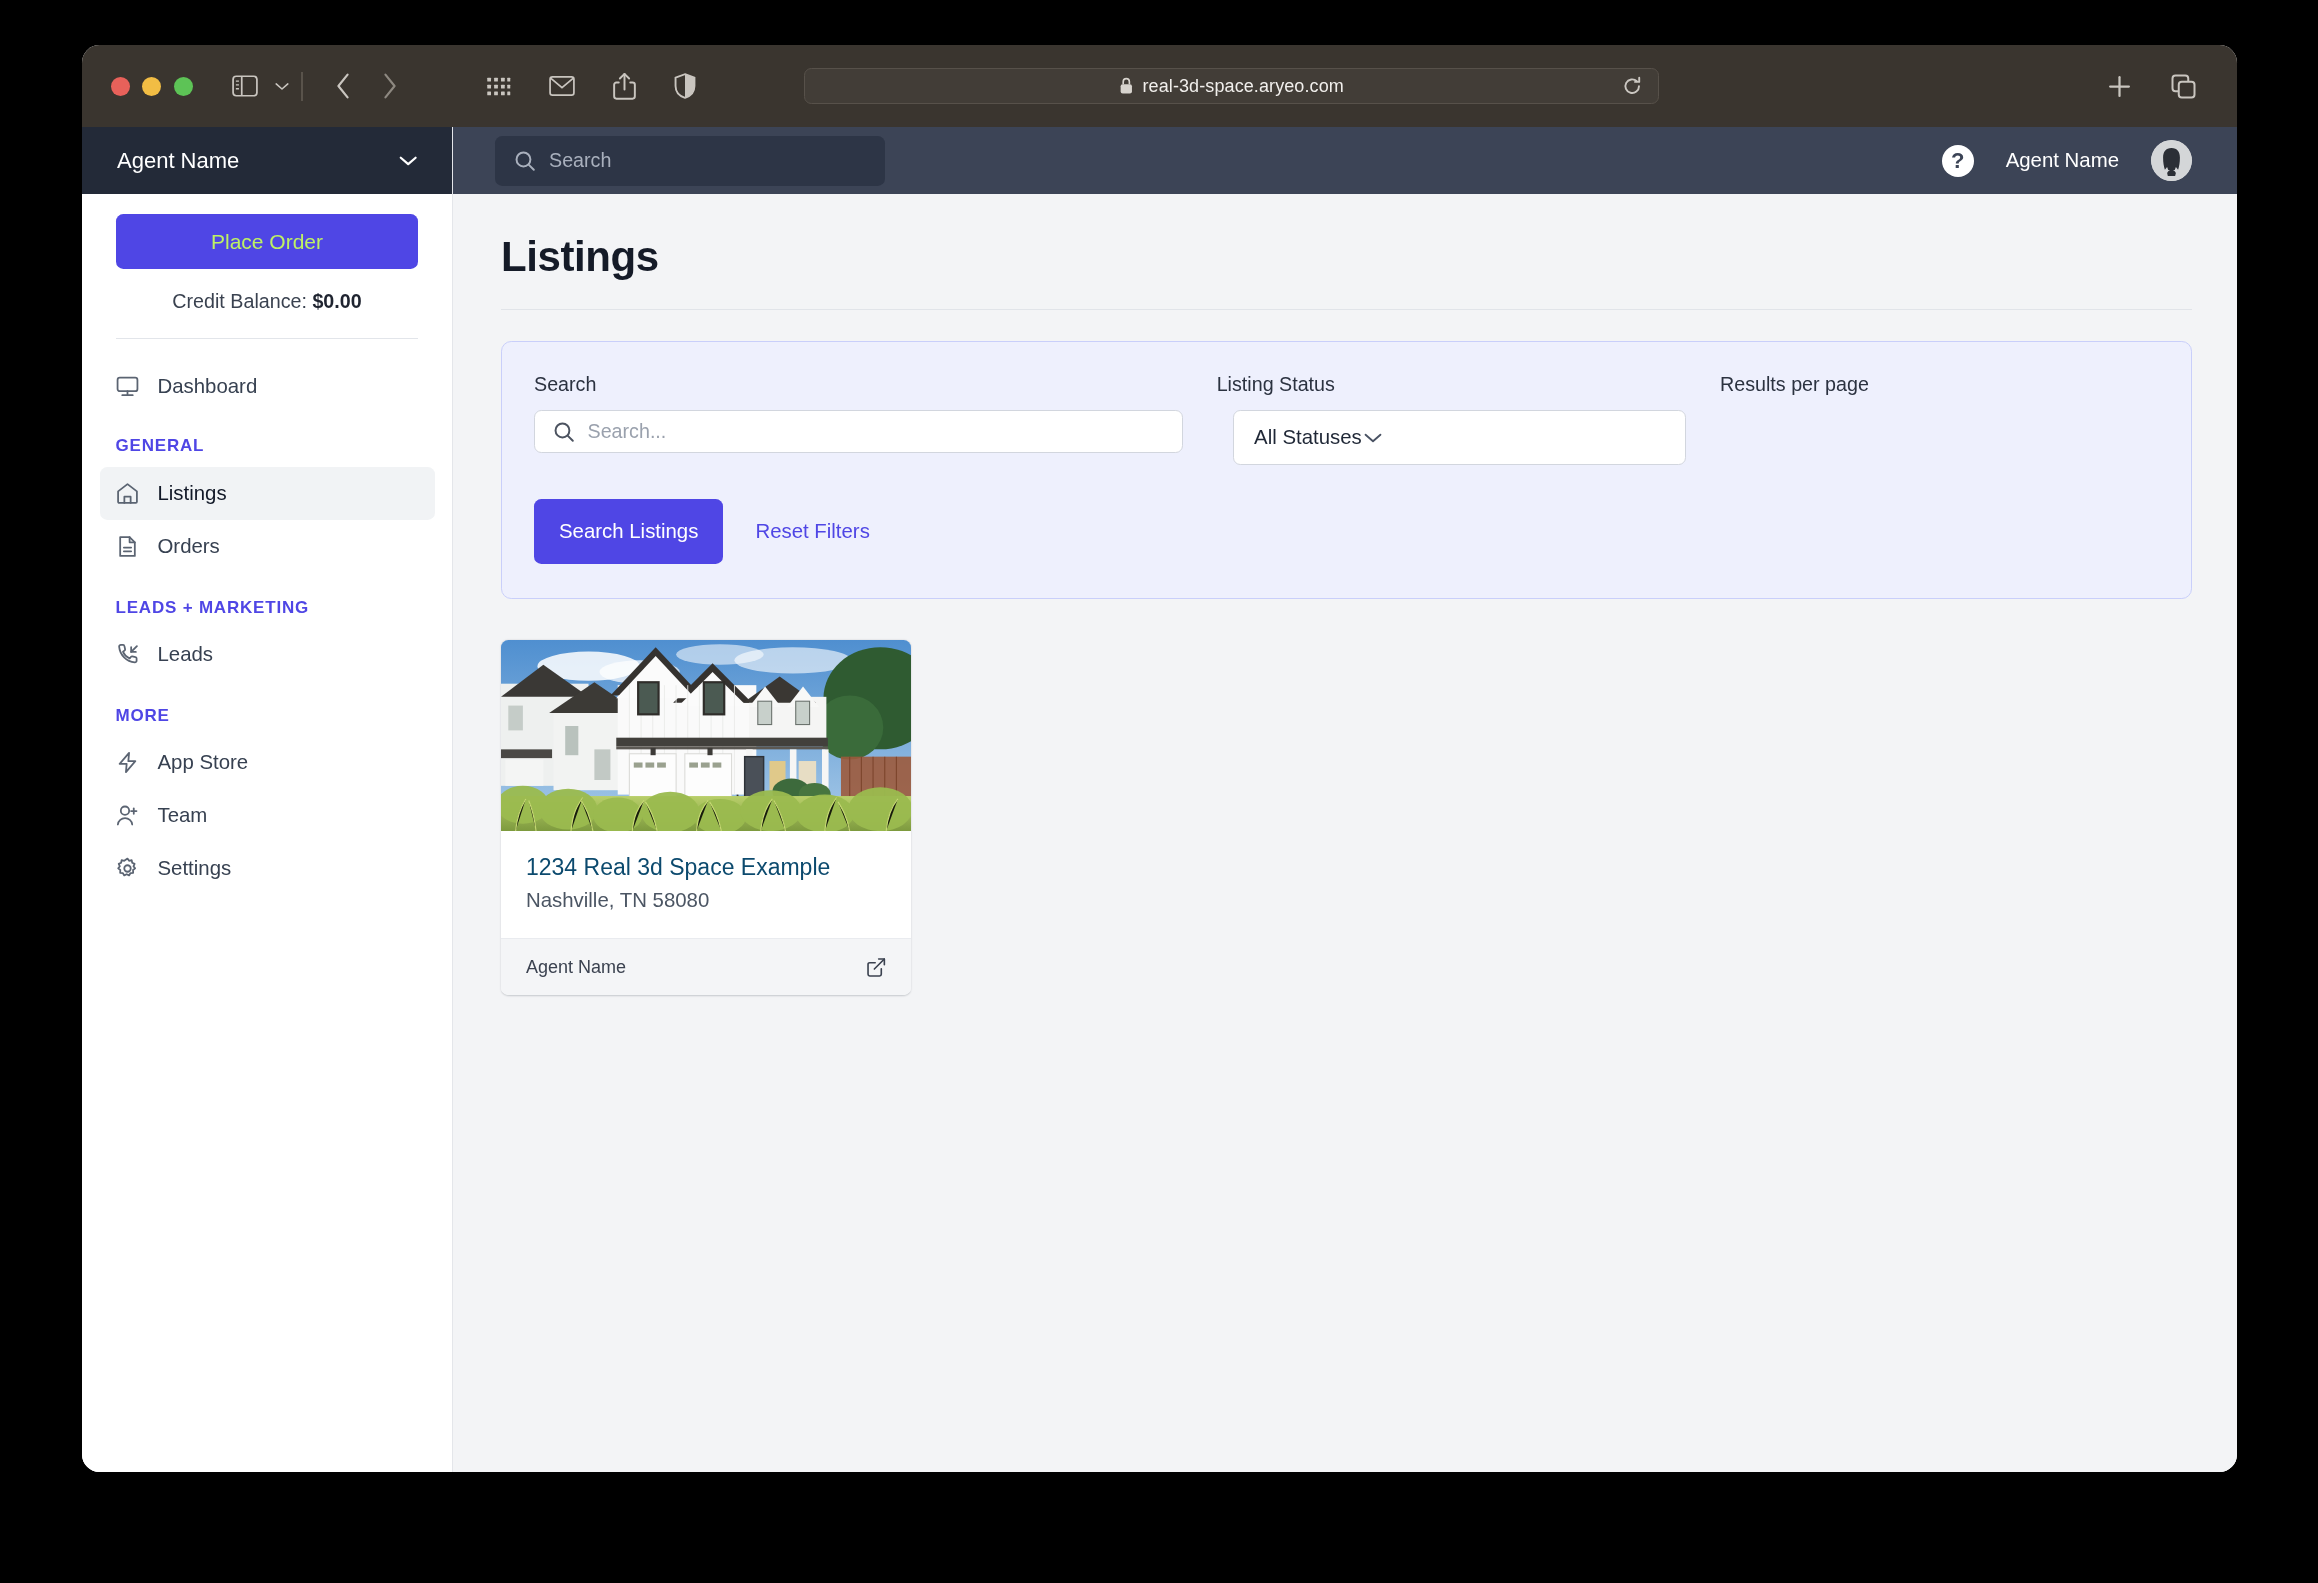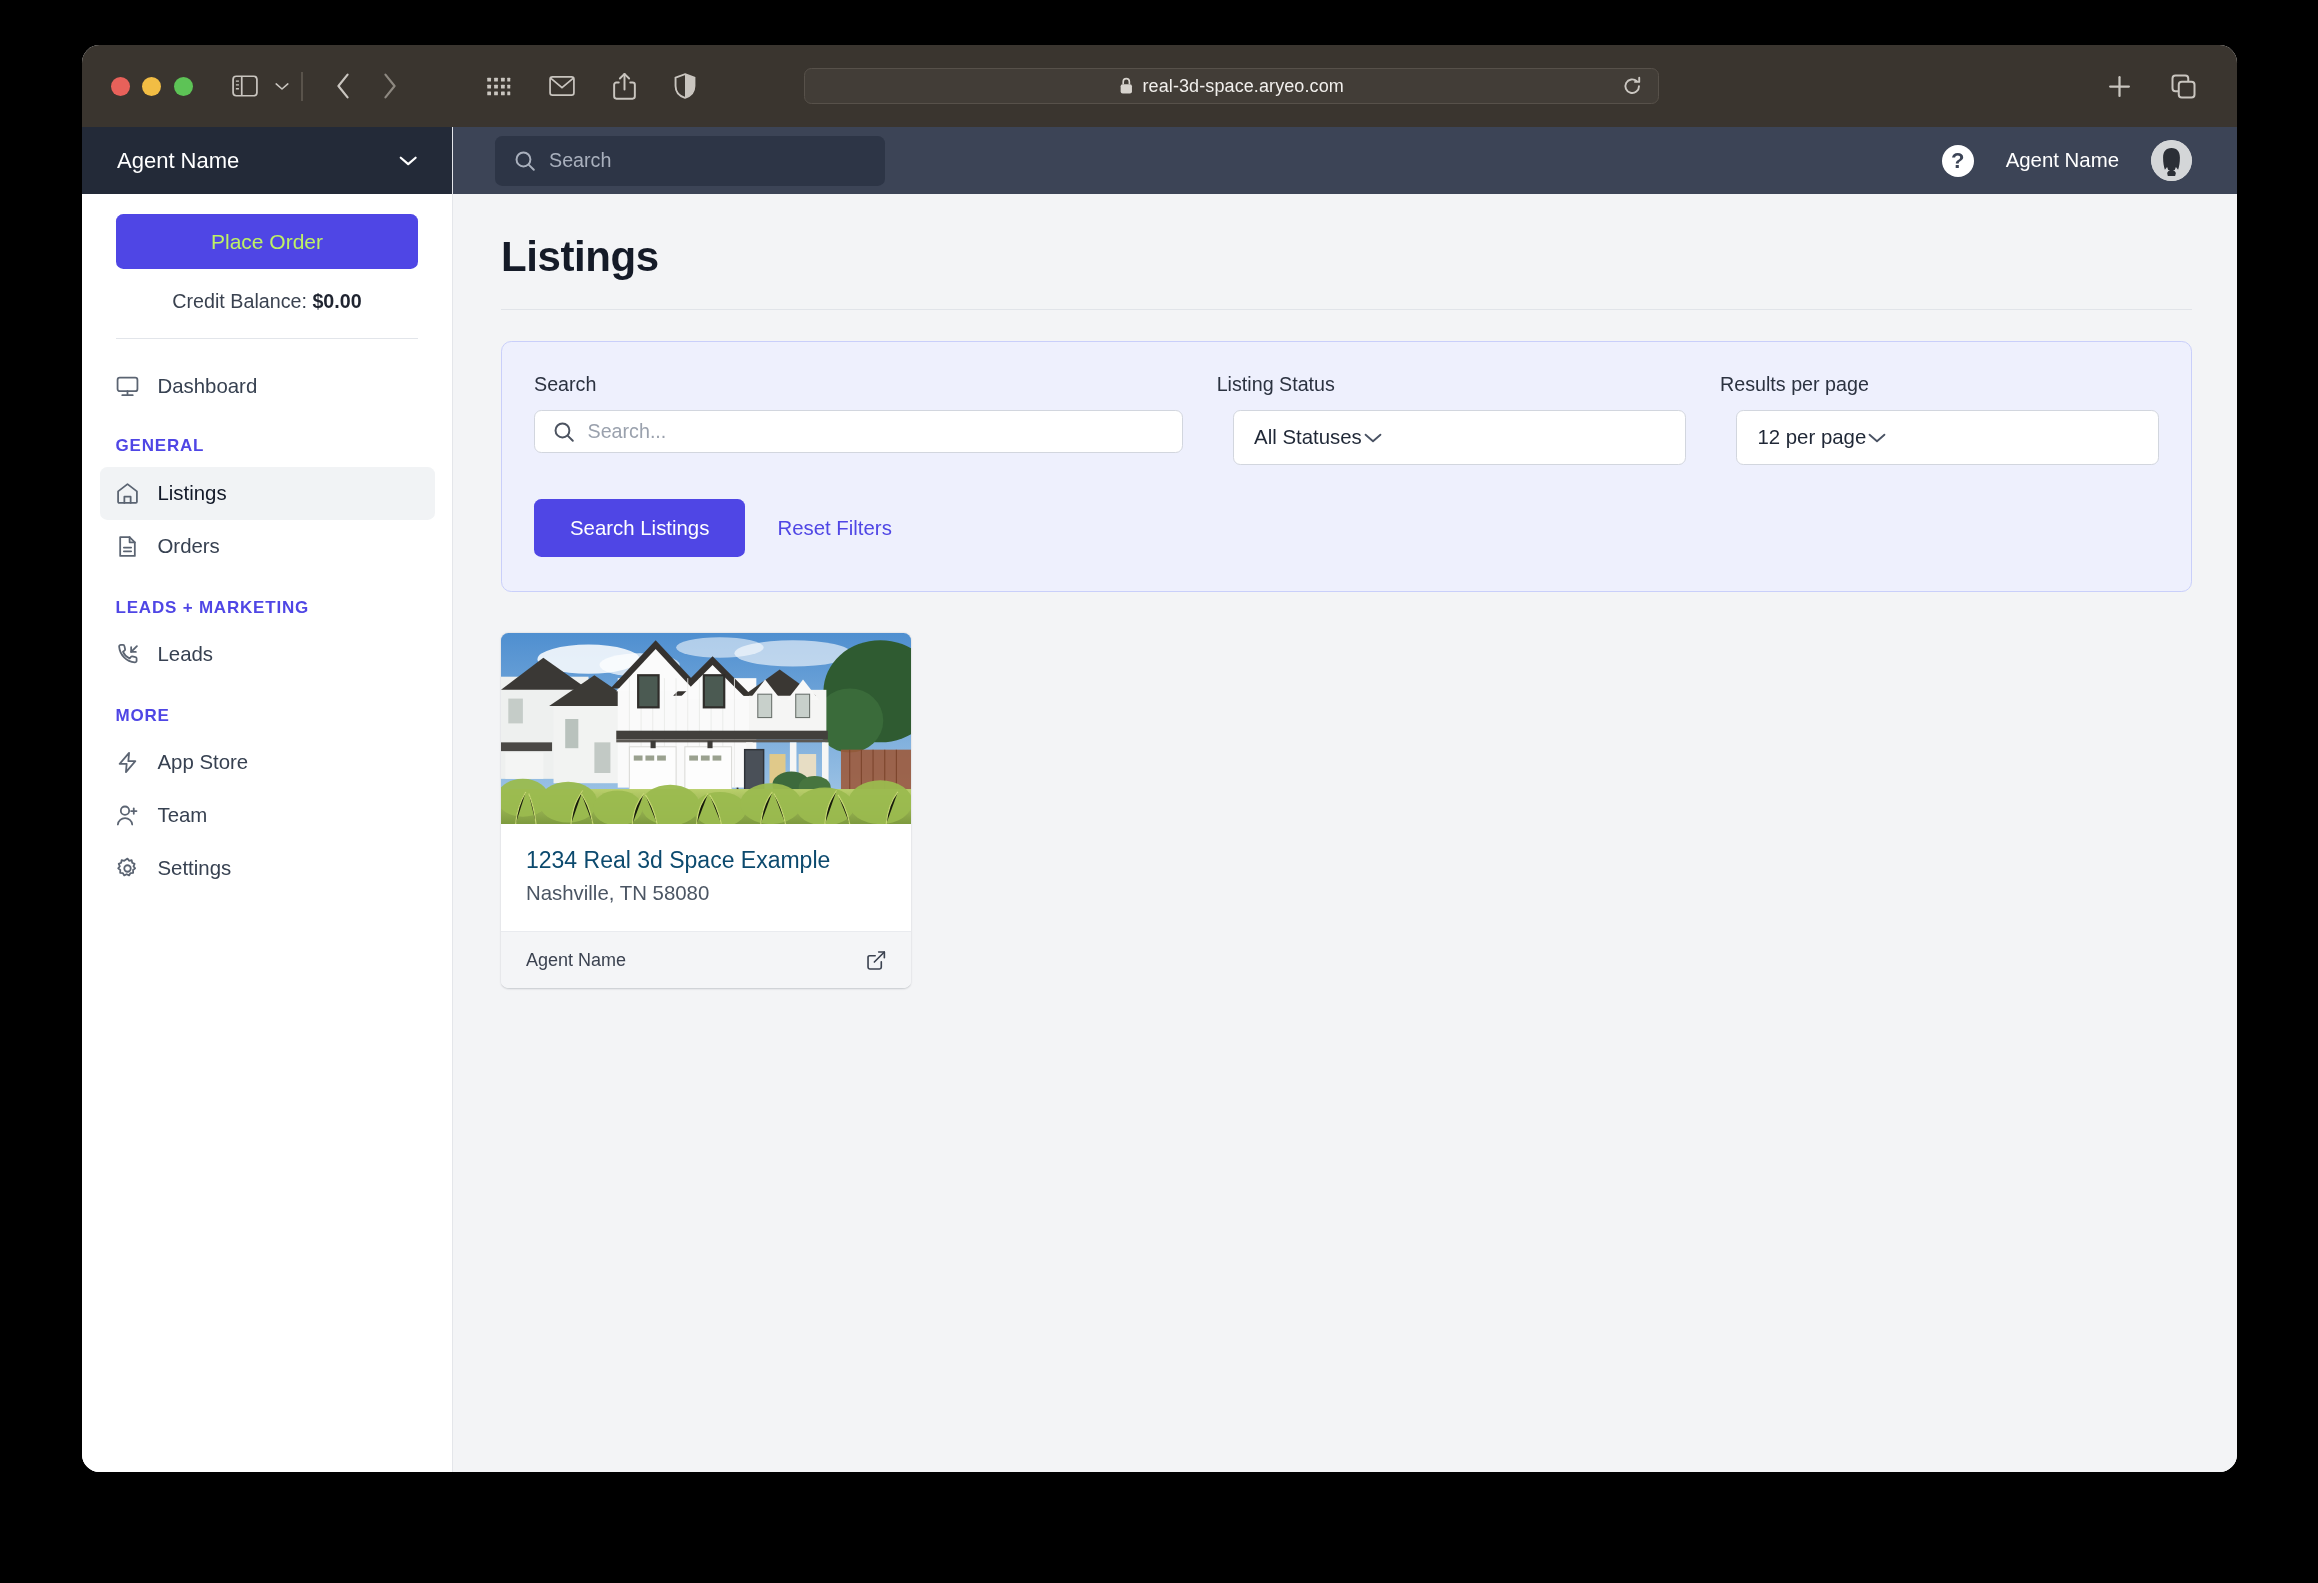--- a/index.html
+++ b/index.html
@@ -172,21 +172,21 @@
     padding: 0 19px 0 20.4px;
     cursor: pointer;
     margin-left: 16px;
   }
   .fselect .val { font-size: 20.4px; color: #1f2736; }
   .fselect .chev { color: #495263; display: flex; }
 
   .filter-actions { display: flex; align-items: center; gap: 13px; margin-top: 34px; }
   .btn-search {
     background: #4f46e5; color: #fff; border: none;
-    border-radius: 7.3px; height: 58px; padding: 0 36px;
+    border-radius: 7.3px; height: 65px; padding: 0 25px;
     font-size: 20.4px; font-family: inherit; cursor: pointer;
   }
   .btn-reset {
     background: transparent; border: none;
     color: #4f46e5; font-size: 20.4px; font-family: inherit;
     padding: 0 19px; cursor: pointer;
   }
 
   
   .grid { margin-top: 41px; display: flex; gap: 34px; flex-wrap: wrap; }
@@ -479,28 +479,20 @@
                 <span class="chev">
                   <svg width="22" height="13" viewBox="0 0 22 14" fill="none" stroke="currentColor" stroke-width="2" stroke-linecap="round" stroke-linejoin="round">
                     <polyline points="3,4 11,11 19,4"></polyline>
                   </svg>
                 </span>
               </div>
             </div>
 
             <div class="fgroup-perpage">
               <span class="flabel">Results per page</span>
-              <div class="fselect">
-                <span class="val">12 per page</span>
-                <span class="chev">
-                  <svg width="22" height="13" viewBox="0 0 22 14" fill="none" stroke="currentColor" stroke-width="2" stroke-linecap="round" stroke-linejoin="round">
-                    <polyline points="3,4 11,11 19,4"></polyline>
-                  </svg>
-                </span>
-              </div>
             </div>
 
           </div>
 
           <div class="filter-actions">
             <button class="btn-search">Search Listings</button>
             <button class="btn-reset">Reset Filters</button>
           </div>
         </div>
 

